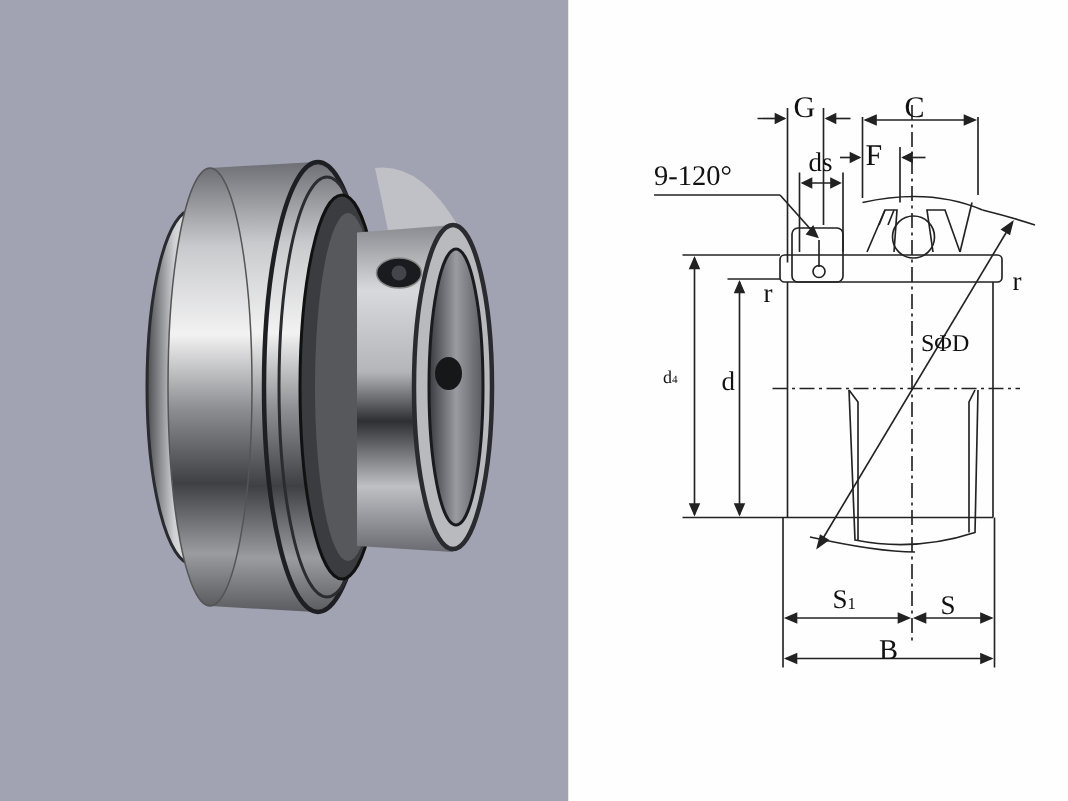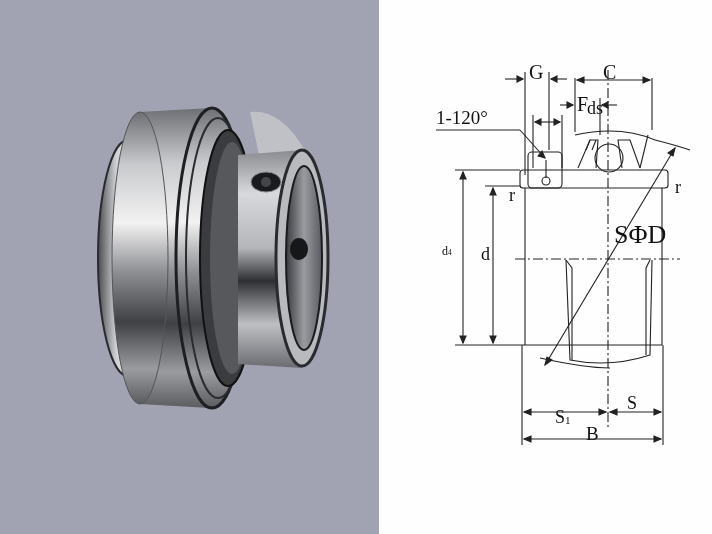--- a/index.html
+++ b/index.html
@@ -157,23 +157,23 @@
       <path d="M661 412 l-7 -3 v6 z" fill="#222"></path>
       <line x1="524" y1="439" x2="661" y2="439"></line>
       <path d="M524 439 l7 -3 v6 z" fill="#222"></path>
       <path d="M661 439 l-7 -3 v6 z" fill="#222"></path>
     </g>
   </svg>
 
   <div class="lbl" style="left:150px;top:62px;font-size:20px;">G</div>
   <div class="lbl" style="left:224px;top:62px;font-size:20px;">C</div>
   <div class="lbl" style="left:198px;top:94px;font-size:20px;">F</div>
-  <div class="lbl" style="left:160px;top:99px;font-size:18px;margin-left:48px;">ds</div>
-  <div class="lbl" style="left:57px;top:108px;font-size:19px;">1-120°</div>
+  <div class="lbl" style="left:160px;top:99px;font-size:18px;">ds</div>
+  <div class="lbl" style="left:57px;top:108px;font-size:19px;">9-120°</div>
   <div class="lbl" style="left:130px;top:186px;font-size:18px;">r</div>
   <div class="lbl" style="left:296px;top:178px;font-size:18px;">r</div>
-  <div class="lbl" style="left:235px;top:222px;font-size:26px;">SΦD</div>
+  <div class="lbl" style="left:235px;top:222px;font-size:16px;">SΦD</div>
   <div class="lbl" style="left:63px;top:245px;font-size:12px;"><span>d</span><sub>4</sub></div>
   <div class="lbl" style="left:102px;top:245px;font-size:18px;">d</div>
-  <div class="lbl" style="left:176px;top:408px;font-size:18px;"><span>S</span><sub>1</sub></div>
+  <div class="lbl" style="left:176px;top:390px;font-size:18px;"><span>S</span><sub>1</sub></div>
   <div class="lbl" style="left:248px;top:394px;font-size:18px;">S</div>
   <div class="lbl" style="left:207px;top:424px;font-size:19px;">B</div>
 </div>
 
 </body></html>

